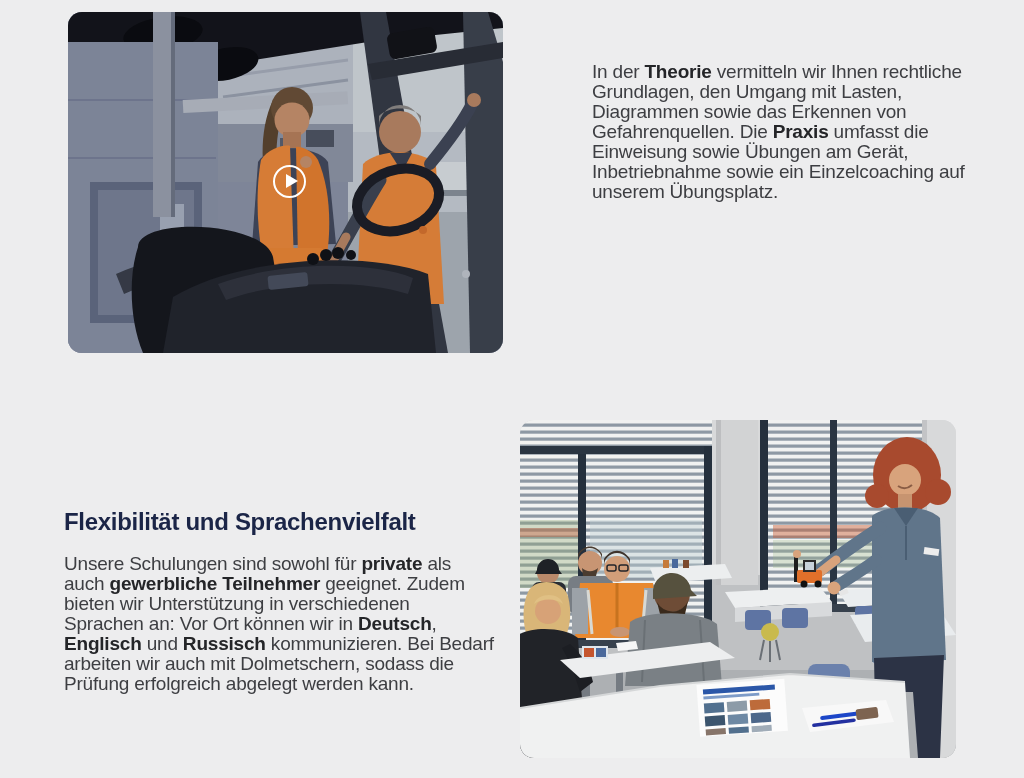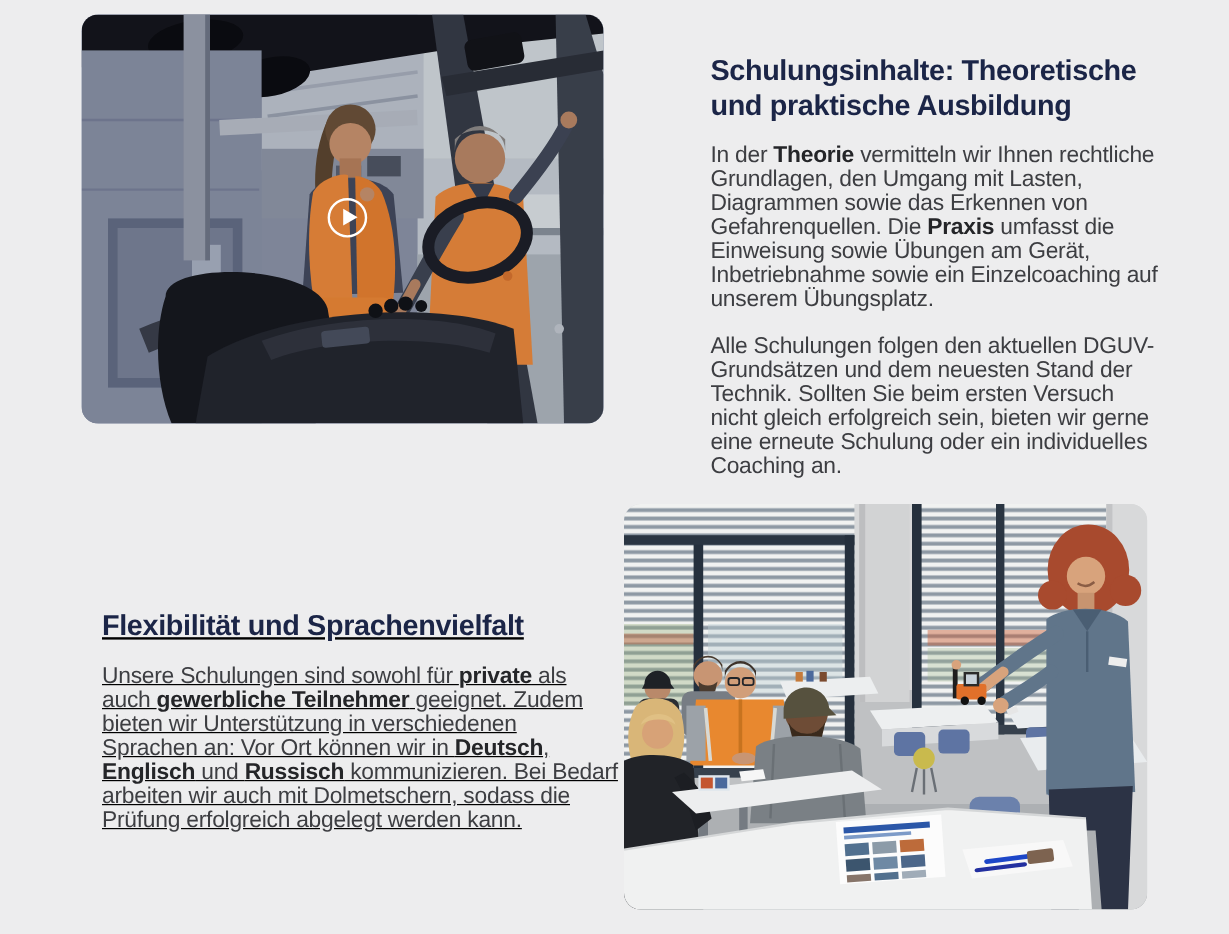--- a/index.html
+++ b/index.html
@@ -14,21 +14,21 @@
     line-height:1.2;margin:0;letter-spacing:-0.3px;
   }
   p.body{
     font-size:19px;line-height:20px;color:#3D3E42;
     letter-spacing:-0.2px;margin:0;
   }
   p.body strong{color:#242528;}
   .text-col-right{position:absolute;left:592px;top:46px;width:378px;}
   .text-col-right p:nth-of-type(1){margin-top:16px;}
   .text-col-right p:nth-of-type(2){margin-top:19px;}
-  .text-col-left{position:absolute;left:85px;top:508px;width:436px;text-decoration:underline;}
+  .text-col-left{position:absolute;left:64px;top:508px;width:436px;}
   .text-col-left p{margin-top:17px;width:430px;}
   figure{margin:0;}
   .video-thumb{
     position:absolute;left:68px;top:12px;width:435px;height:341px;
     border-radius:14px;overflow:hidden;background:#8C94A8;cursor:pointer;
   }
   .video-thumb svg{display:block;}
   .classroom{
     position:absolute;left:520px;top:420px;width:436px;height:338px;
     border-radius:14px;overflow:hidden;background:#D8D9DA;
@@ -146,23 +146,21 @@
       </g>
 
       <rect width="435" height="341" fill="rgba(8,10,18,0.10)"></rect>
     </svg>
     <div class="play-circle">
       <div class="play-tri"></div>
     </div>
   </figure>
 
   <div class="text-col-right">
-    <h2 class="heading">Schulungsinhalte: Theoretische und praktische Ausbildung</h2>
     <p class="body"><span>In der </span><strong>Theorie</strong><span> vermitteln wir Ihnen rechtliche Grundlagen, den Umgang mit Lasten, Diagrammen sowie das Erkennen von Gefahrenquellen. Die </span><strong>Praxis</strong><span> umfasst die Einweisung sowie Übungen am Gerät, Inbetriebnahme sowie ein Einzelcoaching auf unserem Übungsplatz.</span></p>
-    <p class="body"><span>Alle Schulungen folgen den aktuellen DGUV-Grundsätzen und dem neuesten Stand der Technik. Sollten Sie beim ersten Versuch nicht gleich erfolgreich sein, bieten wir gerne eine erneute Schulung oder ein individuelles Coaching an.</span></p>
   </div>
 
   <div class="text-col-left">
     <h2 class="heading">Flexibilität und Sprachenvielfalt</h2>
     <p class="body"><span>Unsere Schulungen sind sowohl für </span><strong>private</strong><span> als auch </span><strong>gewerbliche Teilnehmer</strong><span> geeignet. Zudem bieten wir Unterstützung in verschiedenen Sprachen an: Vor Ort können wir in </span><strong>Deutsch</strong><span>, </span><strong>Englisch</strong><span> und </span><strong>Russisch</strong><span> kommunizieren. Bei Bedarf arbeiten wir auch mit Dolmetschern, sodass die Prüfung erfolgreich abgelegt werden kann.</span></p>
   </div>
 
   <figure class="classroom">
     <svg width="436" height="338" viewBox="0 0 436 338" aria-hidden="true">
       <defs>

